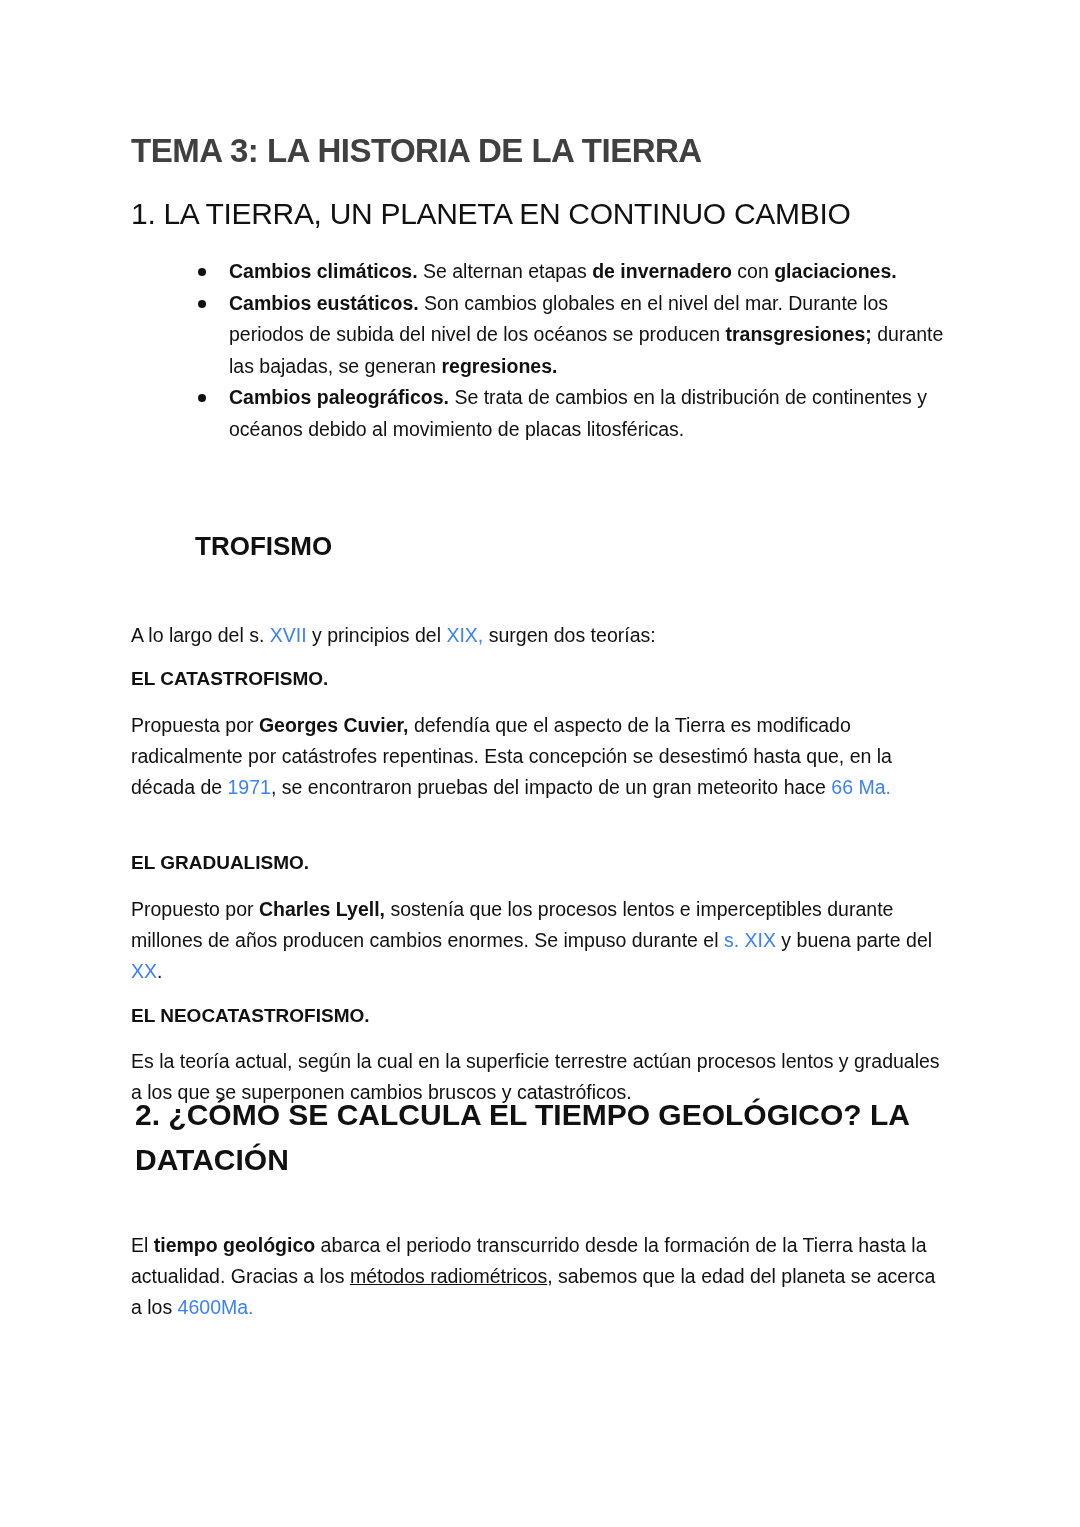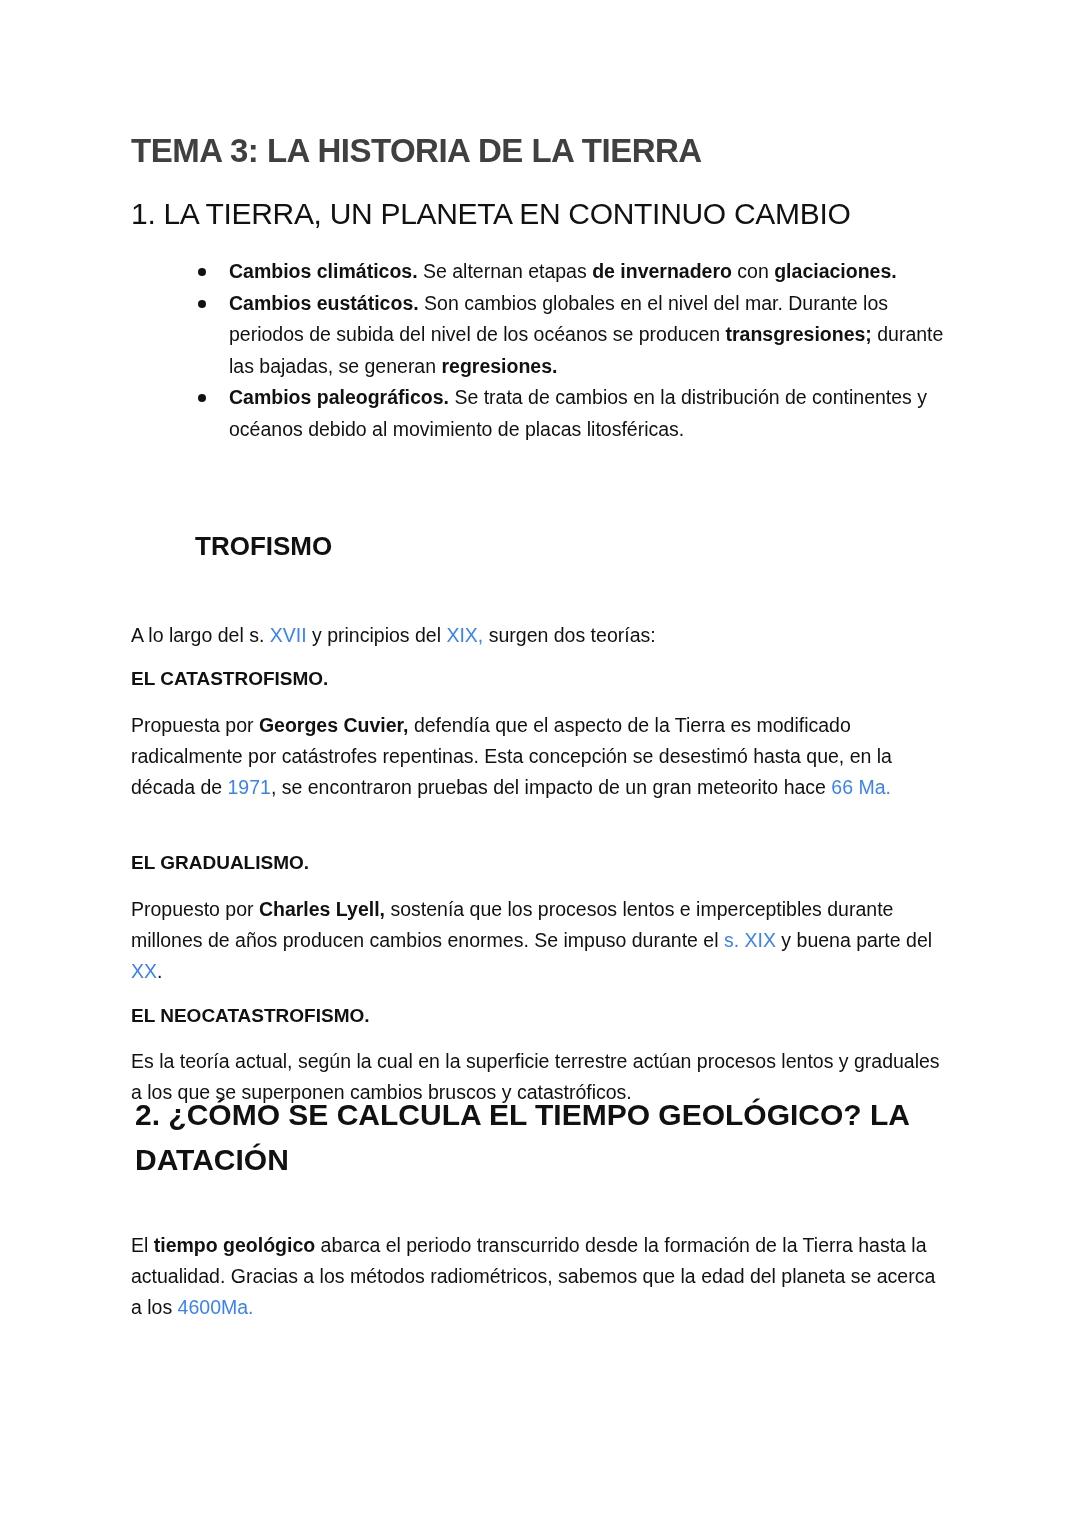--- a/index.html
+++ b/index.html
@@ -3,21 +3,21 @@
 <meta charset="utf-8">
 <style>
   html, body { margin: 0; padding: 0; background: #ffffff; }
   body {
     width: 1080px; height: 1527px; position: relative; overflow: hidden;
     font-family: "Liberation Sans", sans-serif; color: #111111;
   }
   .page { position: absolute; left: 131px; top: 0; width: 820px; }
   .green { color: #3b82f6; }
   .b { font-weight: bold; }
-  .u { }
+  .u { text-decoration: underline; }
   h1.title {
     position: absolute; top: 132px; left: 0; margin: 0;
     font-size: 33px; font-weight: bold; color: #404040; letter-spacing: -0.5px;
     white-space: nowrap;
   }
   h2.sec1 {
     position: absolute; top: 197px; left: 0; margin: 0;
     font-size: 30px; font-weight: normal; color: #111; letter-spacing: -0.3px;
     white-space: nowrap;
   }

